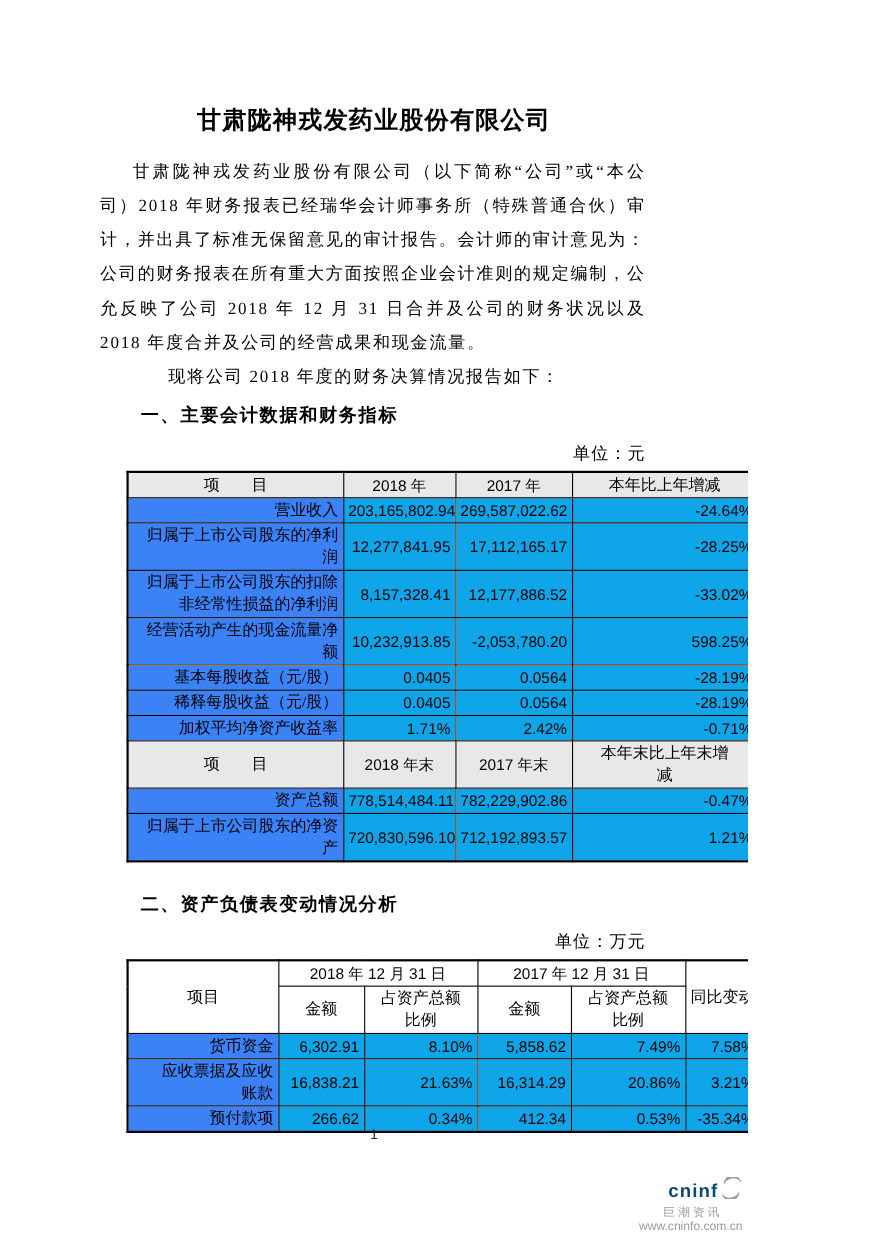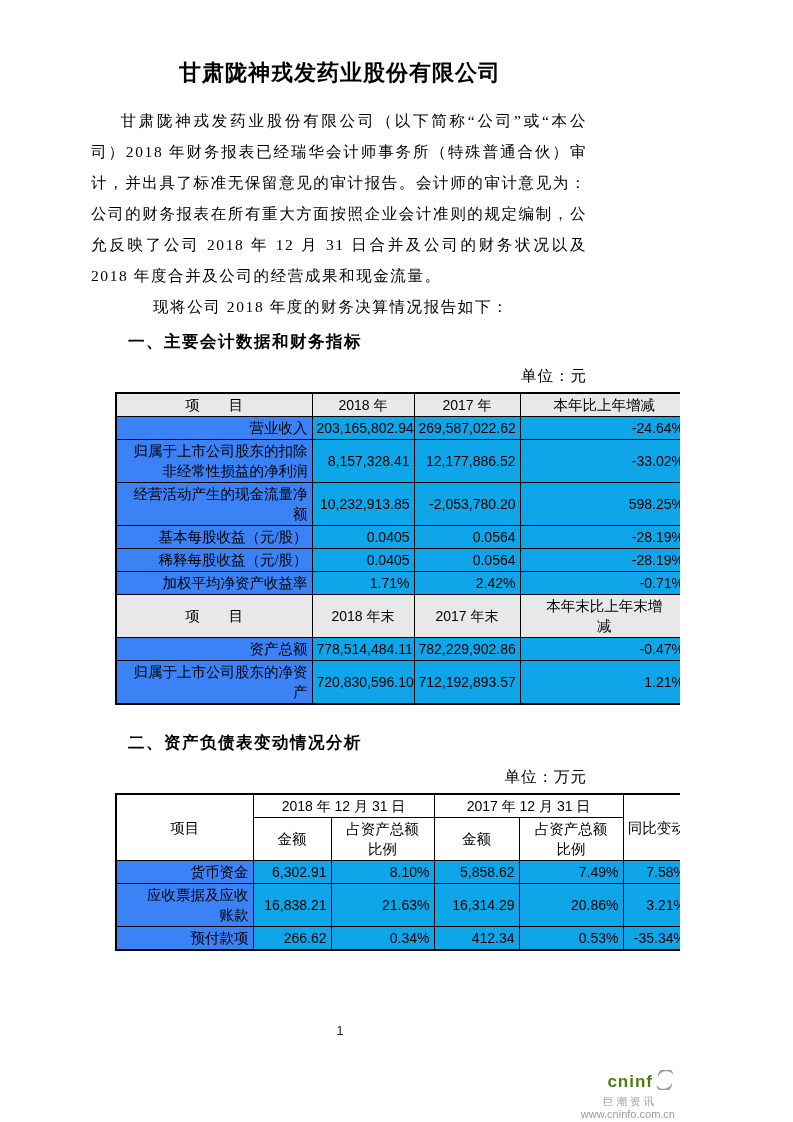--- a/index.html
+++ b/index.html
@@ -3,21 +3,21 @@
 <meta charset="utf-8">
 <style>
   html,body { margin:0; padding:0; background:#fff; }
   .page {
     position:relative;
     width:680px; height:1122px;
     background:#ffffff;
     font-family:"Liberation Serif","DejaVu Serif",serif;
     color:#000;
     box-sizing:border-box;
-    padding-top:58px;
+    padding-top:94px;
     overflow:hidden;
   }
   .title { text-align:center; font-weight:bold; margin:0; }
   .title-company { font-size:22px; letter-spacing:1px; margin-bottom:17px; }
   .title-report  { font-size:21px; letter-spacing:1px; margin-bottom:40px; }
   .content { margin:0 93px 0 91px; }
   .para {
     font-size:15.5px; line-height:31px; letter-spacing:1.6px;
     text-align:justify; margin:0;
   }
@@ -66,21 +66,21 @@
     text-align:center; font-size:12.5px;
     font-family:"Liberation Sans","DejaVu Sans",sans-serif;
     color:#222;
   }
   .logo {
     position:absolute; right:5px; top:1070px;
     text-align:right; color:#9b9b9b; line-height:1.15;
     font-family:"Liberation Sans","DejaVu Sans",sans-serif;
   }
   .logo-top { display:flex; align-items:center; justify-content:flex-end; gap:2px; }
-  .logo-brand { font-weight:bold; font-size:17px; letter-spacing:1px; color:#4d7c0f; }
+  .logo-brand { font-weight:bold; font-size:17px; letter-spacing:1px; color:#0c4a6e; }
   .logo-cn { font-size:10.5px; letter-spacing:3px; margin-top:1px; margin-right:18px; }
   .logo-url { font-size:11px; margin-top:1px; }
 </style>
 </head>
 <body>
 
 <div class="page">
 
   <h1 class="title title-company">甘肃陇神戎发药业股份有限公司</h1>
 
@@ -106,20 +106,26 @@
           <td class="hd">项　　目</td>
           <td class="hd yearhead">2018 年</td>
           <td class="hd yearhead">2017 年</td>
           <td class="hd">本年比上年增减</td>
         </tr>
         <tr class="single">
           <td class="lab">营业收入</td>
           <td class="num">203,165,802.94</td>
           <td class="num">269,587,022.62</td>
           <td class="num">-24.64%</td>
+        </tr>
+        <tr class="single">
+          <td class="lab">归属于上市公司股东的净利润</td>
+          <td class="num">12,277,841.95</td>
+          <td class="num">17,112,165.17</td>
+          <td class="num">-28.25%</td>
         </tr>
         <tr>
           <td class="lab">归属于上市公司股东的扣除非经常性损益的净利润</td>
           <td class="num">8,157,328.41</td>
           <td class="num">12,177,886.52</td>
           <td class="num">-33.02%</td>
         </tr>
         <tr class="single">
           <td class="lab">经营活动产生的现金流量净额</td>
           <td class="num">10,232,913.85</td>

